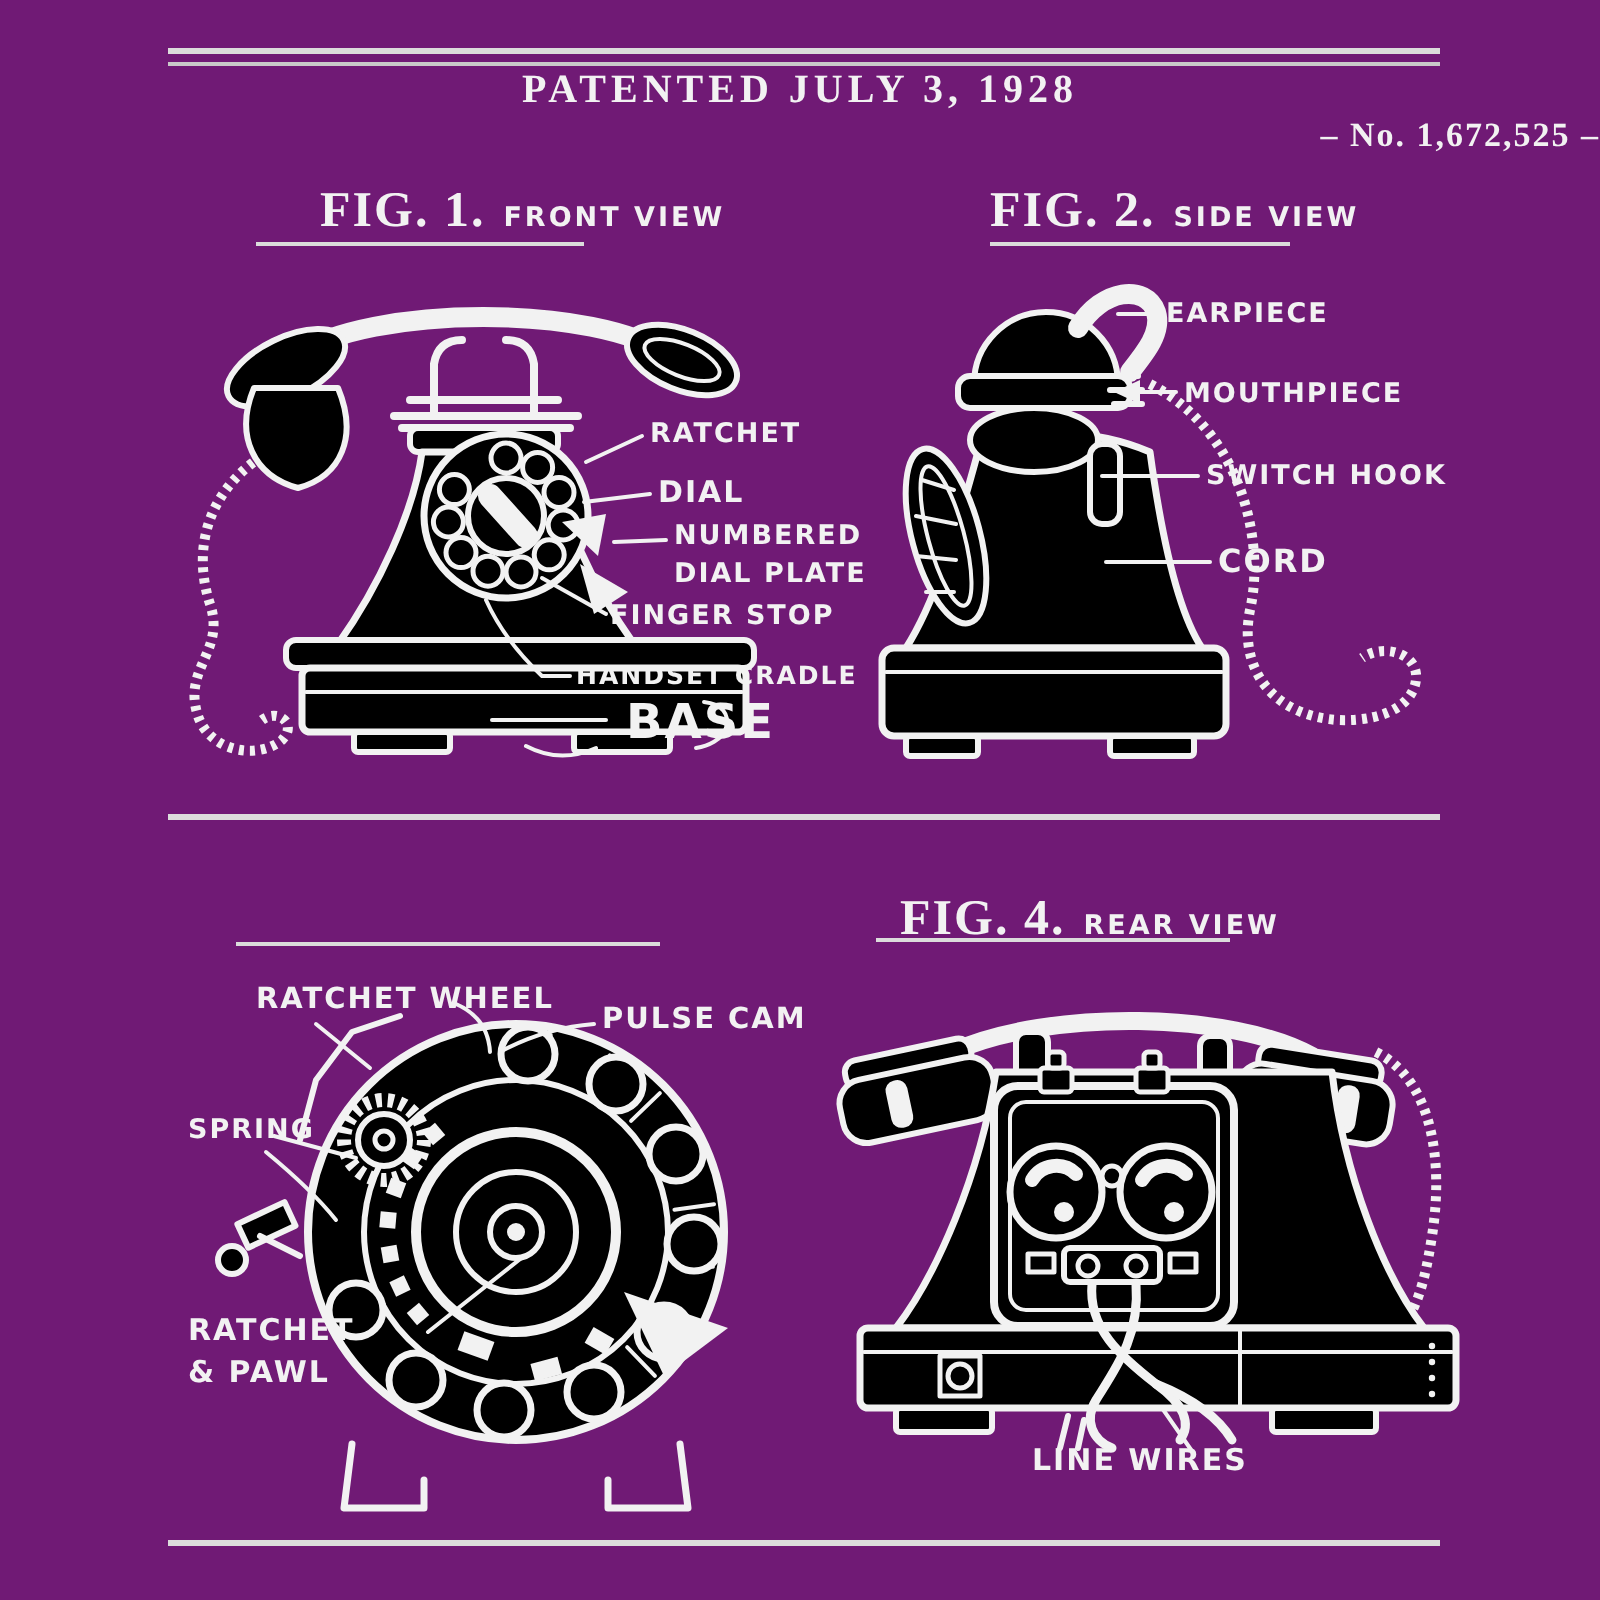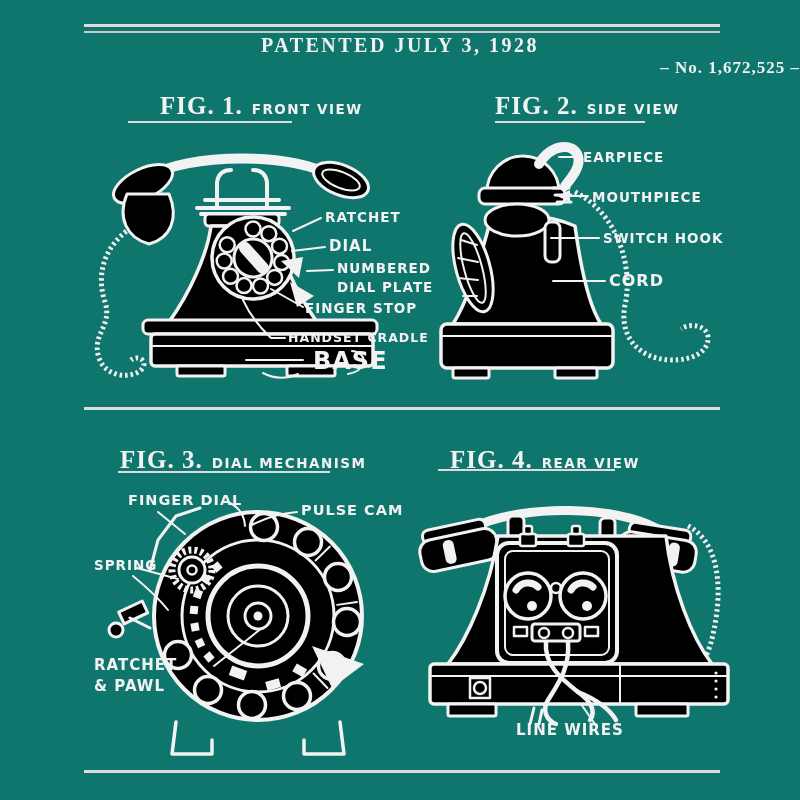--- a/index.html
+++ b/index.html
@@ -1,16 +1,16 @@
 <!DOCTYPE html>
 <html><head>
 <meta charset="utf-8">
 <style>
   html,body{margin:0;padding:0;background:#000;}
-  #poster{position:relative;width:800px;height:800px;background:#0f766e;color:#f2f2f2;overflow:hidden;}
+  #poster{position:relative;width:800px;height:800px;background:#701a75;color:#f2f2f2;overflow:hidden;}
   .rule{position:absolute;background:#dcdcdc;}
   .serif{font-family:"Liberation Serif",serif;font-weight:700;}
   .hand{font-family:"DejaVu Sans",sans-serif;font-weight:700;letter-spacing:1px;}
   .hdr1{position:absolute;left:0;top:34px;width:800px;text-align:center;font-size:20px;letter-spacing:2.5px;}
   .hdr2{position:absolute;left:0;top:58px;width:800px;text-align:right;font-size:17px;letter-spacing:1px;}
   .figtitle{position:absolute;display:flex;align-items:baseline;white-space:nowrap;}
   .figtitle .fg{font-size:25px;letter-spacing:1px;}
   .figtitle .vw{font-size:13.5px;letter-spacing:1.5px;margin-left:9px;}
   .callout{position:absolute;font-size:13.5px;white-space:nowrap;}
   .prewrap{white-space:pre-line;line-height:19px;}
@@ -38,24 +38,20 @@
     <span class="hand vw">FRONT VIEW</span>
   </div>
   <div class="rule" style="left:128px;top:121px;width:164px;height:2px;"></div>
 
   <div class="figtitle" style="left:495px;top:92px;">
     <span class="serif fg">FIG. 2.</span>
     <span class="hand vw">SIDE VIEW</span>
   </div>
   <div class="rule" style="left:495px;top:121px;width:150px;height:2px;"></div>
 
-  <div class="figtitle" style="left:120px;top:446px;">
-    <span class="serif fg">FIG. 3.</span>
-    <span class="hand vw">DIAL MECHANISM</span>
-  </div>
   <div class="rule" style="left:118px;top:471px;width:212px;height:2px;"></div>
 
   <div class="figtitle" style="left:450px;top:446px;">
     <span class="serif fg">FIG. 4.</span>
     <span class="hand vw">REAR VIEW</span>
   </div>
   <div class="rule" style="left:438px;top:469px;width:177px;height:2px;"></div>
 
   <svg style="left:85px;top:130px;" width="310" height="262" viewBox="0 0 310 262">
     <path class="ink" style="stroke-width:5;stroke-dasharray:2.5 3;stroke-linecap:butt" d="M46,98 C16,118 12,148 20,172 C28,196 6,204 14,228 C20,246 44,250 56,240 C64,232 54,224 46,230"></path>
@@ -292,21 +288,21 @@
 DIAL PLATE</div>
   <div class="hand callout" style="left:305px;top:300px;">FINGER STOP</div>
   <div class="hand callout" style="left:288px;top:330px;font-size:12.5px;">HANDSET CRADLE</div>
   <div class="hand callout" style="left:313px;top:347px;font-size:24px;">BASE</div>
 
   <div class="hand callout" style="left:583px;top:149px;">EARPIECE</div>
   <div class="hand callout" style="left:592px;top:189px;">MOUTHPIECE</div>
   <div class="hand callout" style="left:603px;top:230px;">SWITCH HOOK</div>
   <div class="hand callout" style="left:609px;top:271px;font-size:16px;">CORD</div>
 
-  <div class="hand callout" style="left:128px;top:492px;font-size:14.5px;">FINGER DIAL</div>
+  <div class="hand callout" style="left:128px;top:492px;font-size:14.5px;">RATCHET WHEEL</div>
   <div class="hand callout" style="left:301px;top:502px;font-size:14.5px;">PULSE CAM</div>
   <div class="hand callout" style="left:94px;top:557px;">SPRING</div>
   <div class="hand callout prewrap" style="left:94px;top:655px;font-size:15px;line-height:21px;">RATCHET
 &amp; PAWL</div>
 
   <div class="hand callout" style="left:500px;top:721px;font-size:15px;margin-left:16px;">LINE WIRES</div>
 
 </div>
 
 </body></html>

